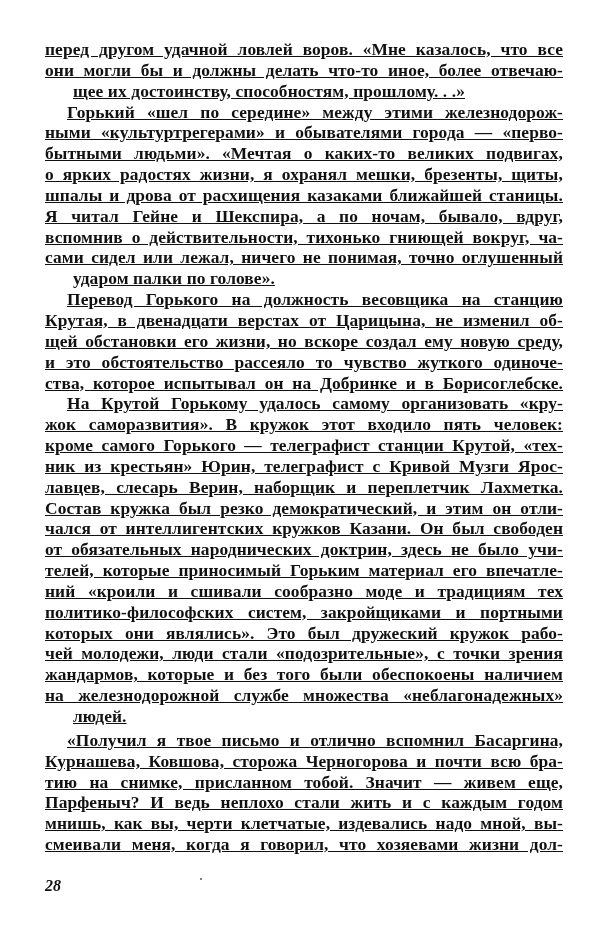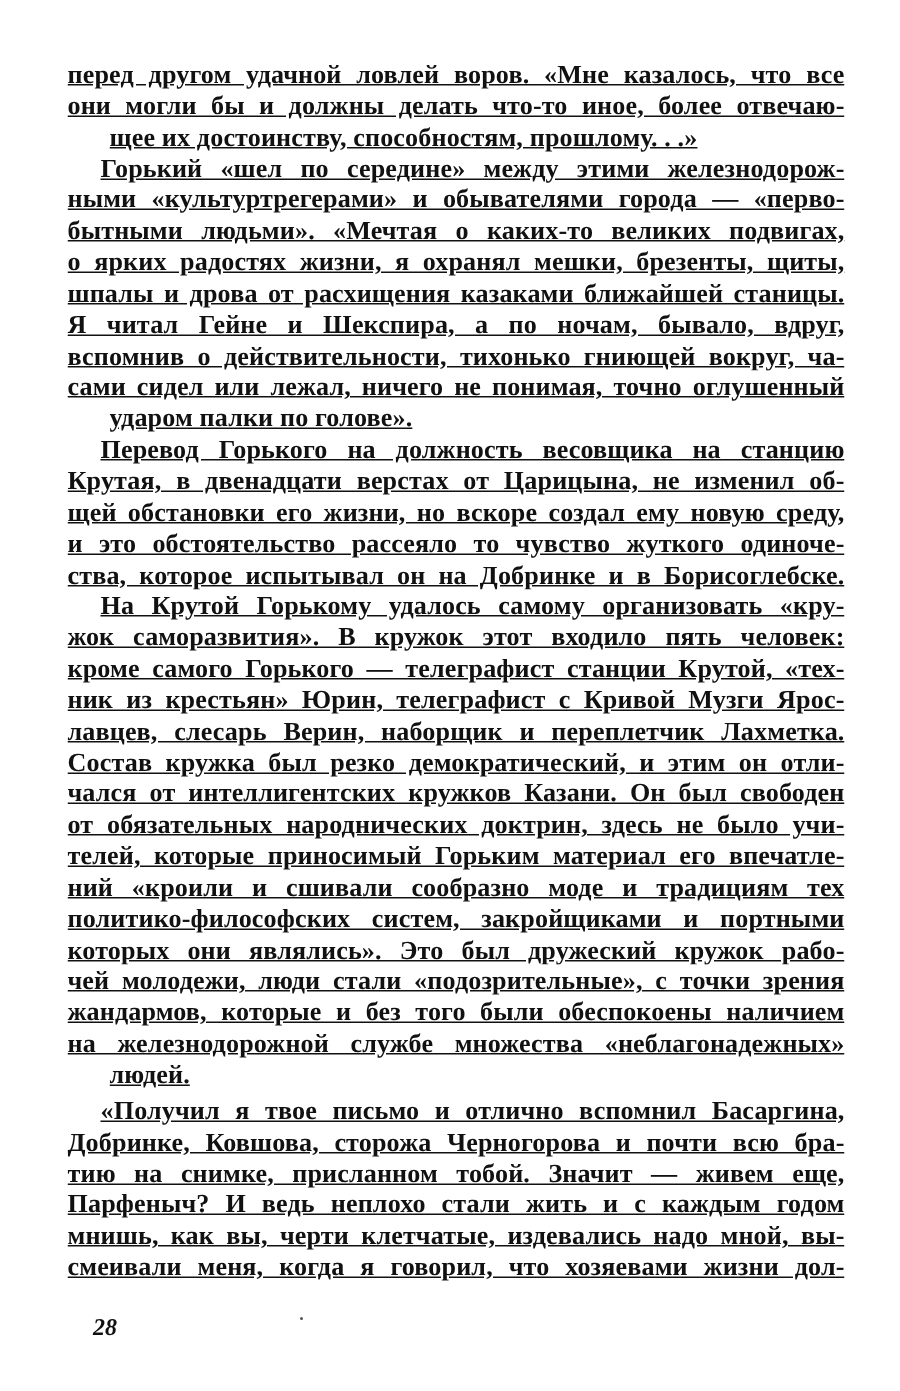--- a/index.html
+++ b/index.html
@@ -13,21 +13,21 @@
   .line {
     height: 20.85px; line-height: 20.85px;
     white-space: nowrap; text-align: justify; text-align-last: justify;
     overflow: hidden;
     text-decoration: underline;
   }
   .line.last { text-align-last: left; margin-left: 28px; }
   .line.indent { padding-left: 22px; }
   .gap { height: 3px; }
   .pagenum {
-    position: absolute; left: 62px; top: 877px;
+    position: absolute; left: 45px; top: 877px;
     font-family: "Liberation Serif", serif; font-style: italic; font-weight: bold;
     font-size: 16px; color: #111111;
   }
   .dot { position: absolute; left: 200px; top: 878px; width: 2px; height: 2px; background: #555; border-radius: 1px; }
 </style>
 </head>
 <body>
 
 <div class="page">
 
@@ -73,21 +73,21 @@
     <div class="line">чей молодежи, люди стали «подозрительные», с точки зрения</div>
     <div class="line">жандармов, которые и без того были обеспокоены наличием</div>
     <div class="line">на железнодорожной службе множества «неблагонадежных»</div>
     <div class="line last">людей.</div>
   </div>
   <div class="gap"></div>
 
 
   <div>
     <div class="line indent">«Получил я твое письмо и отлично вспомнил Басаргина,</div>
-    <div class="line">Добринке, Ковшова, сторожа Черногорова и почти всю бра-</div>
+    <div class="line">Курнашева, Ковшова, сторожа Черногорова и почти всю бра-</div>
     <div class="line">тию на снимке, присланном тобой. Значит — живем еще,</div>
     <div class="line">Парфеныч? И ведь неплохо стали жить и с каждым годом</div>
     <div class="line">мнишь, как вы, черти клетчатые, издевались надо мной, вы-</div>
     <div class="line">смеивали меня, когда я говорил, что хозяевами жизни дол-</div>
   </div>
 </div>
 
 <div class="pagenum">28</div>
 <div class="dot"></div>
 

